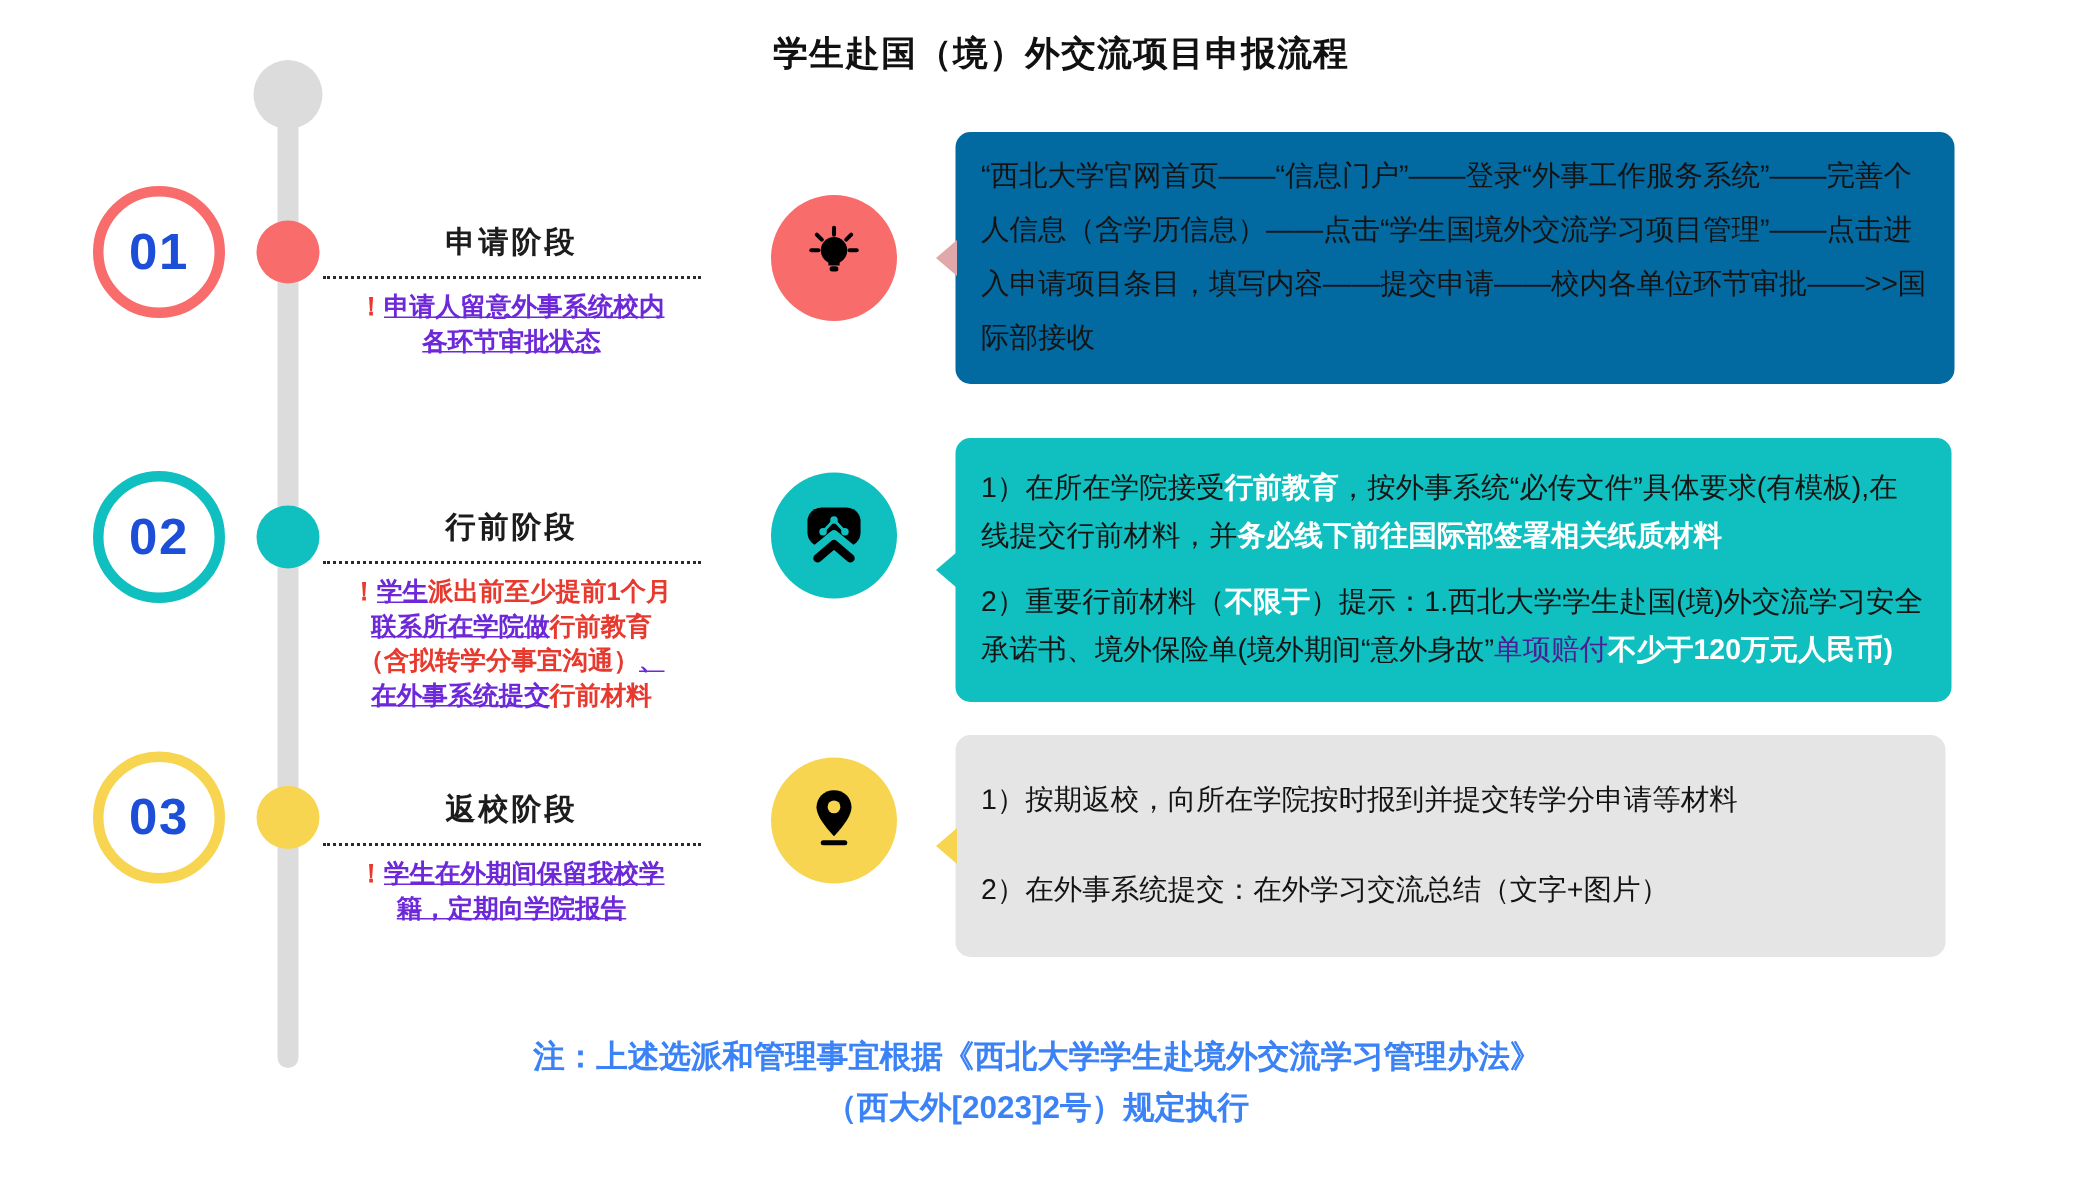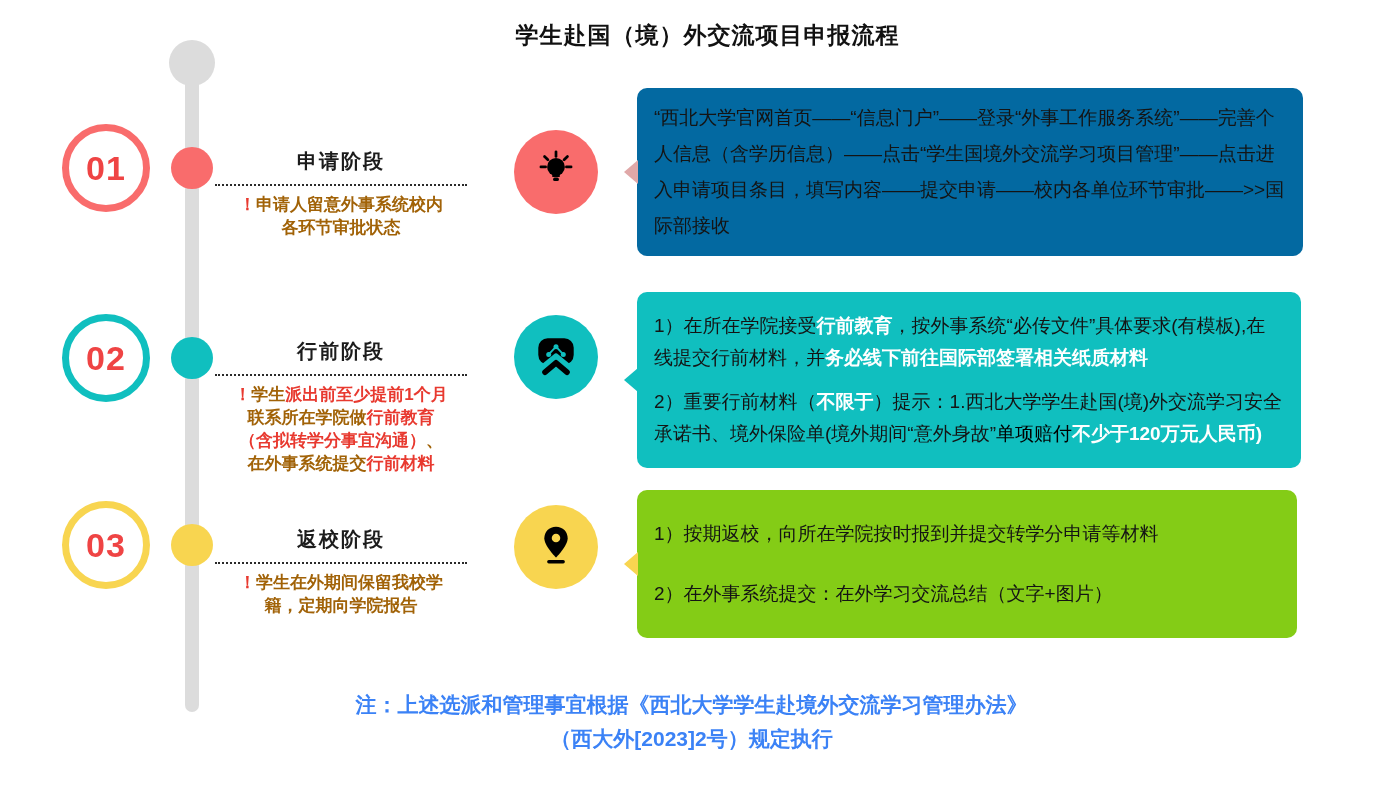--- a/index.html
+++ b/index.html
@@ -12,21 +12,21 @@
     position:absolute;top:20px;left:0;width:100%;text-align:center;
     font-size:23px;font-weight:700;color:#111;letter-spacing:1px;padding-left:16px;
   }
   
   .timeline-line{position:absolute;left:185px;top:62px;width:14px;height:650px;background:#DCDCDC;border-radius:7px;}
   .timeline-cap{position:absolute;left:169px;top:40px;width:46px;height:46px;border-radius:50%;background:#DCDCDC;}
   
   .badge{
     position:absolute;left:62px;width:74px;height:74px;border-radius:50%;background:#fff;
     display:flex;align-items:center;justify-content:center;
-    font-size:34px;font-weight:800;color:#ef4444;letter-spacing:1px;
+    font-size:34px;font-weight:800;color:#1d4ed8;letter-spacing:1px;
   }
   .badge.s1{top:124px;border:7px solid #F96C6C;}
   .badge.s2{top:314px;border:7px solid #10BFBF;text-align:right;}
   .badge.s3{top:501px;border:7px solid #F8D550;}
   
   .dot{position:absolute;left:171px;width:42px;height:42px;border-radius:50%;}
   .dot.s1{top:147px;background:#F96C6C;}
   .dot.s2{top:337px;background:#10BFBF;}
   .dot.s3{top:524px;background:#F8D550;}
   
@@ -45,31 +45,31 @@
   .bubble{position:absolute;left:637px;border-radius:10px;box-sizing:border-box;
     display:flex;flex-direction:column;justify-content:center;padding:0 17px;}
   .bubble:before{
     content:"";position:absolute;left:-13px;top:50%;transform:translateY(-50%);
     width:0;height:0;border-top:12px solid transparent;border-bottom:12px solid transparent;
   }
   .bubble.pink{top:88px;width:666px;height:168px;background:#0369a1;}
   .bubble.pink:before{border-right:14px solid #E0A8A8;}
   .bubble.teal{top:292px;width:664px;height:176px;background:#10BFBF;gap:12px;}
   .bubble.teal:before{border-right:14px solid #10BFBF;}
-  .bubble.yellow{top:490px;width:660px;height:148px;background:#84cc16;gap:30px;}
+  .bubble.yellow{top:490px;width:660px;height:148px;background:#e5e5e5;gap:30px;}
   .bubble.yellow:before{border-right:14px solid #F8D550;}
   .bubble p{margin:0;font-size:19px;color:#141414;}
   .bubble.pink p{line-height:36px;}
   .bubble.teal p{line-height:32px;}
   .bubble.yellow p{line-height:30px;}
   
   .seg-red{color:#E8392F;}
-  .seg-blue{color:#a16207;}
+  .seg-blue{color:#6d28d9;text-decoration:underline;}
   .seg-wb{color:#ffffff;font-weight:700;}
-  .seg-w{color:#000000;}
+  .seg-w{color:#4c1d95;}
   
   .footnote{position:absolute;top:688px;left:0;width:100%;text-align:center;
     color:#3b82f6;font-size:21px;font-weight:700;line-height:34px;}
 </style>
 </head>
 <body>
 
 <div class="canvas">
 
   <div class="page-title">学生赴国（境）外交流项目申报流程</div>

